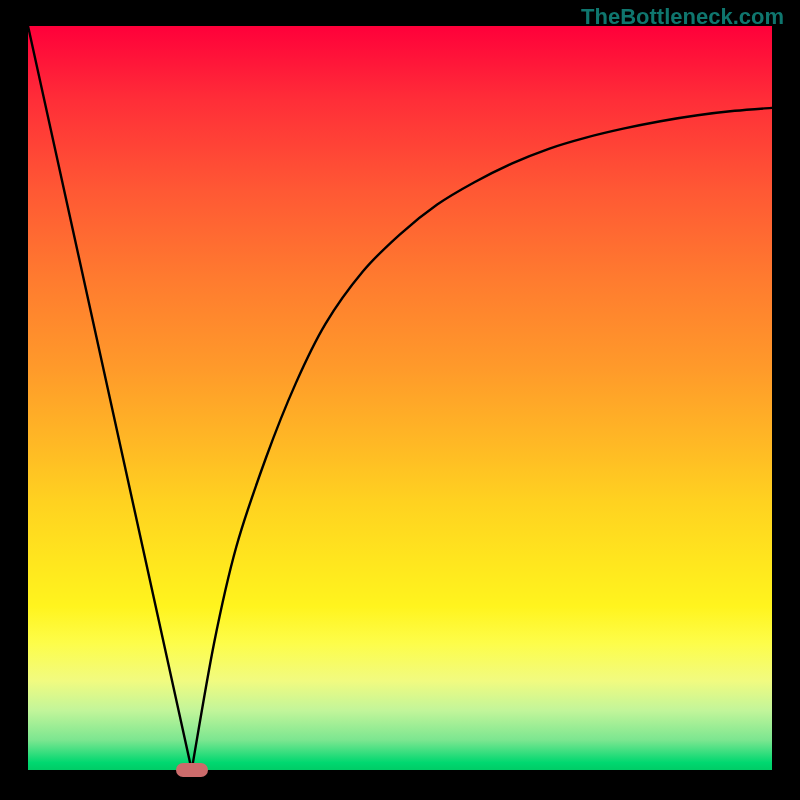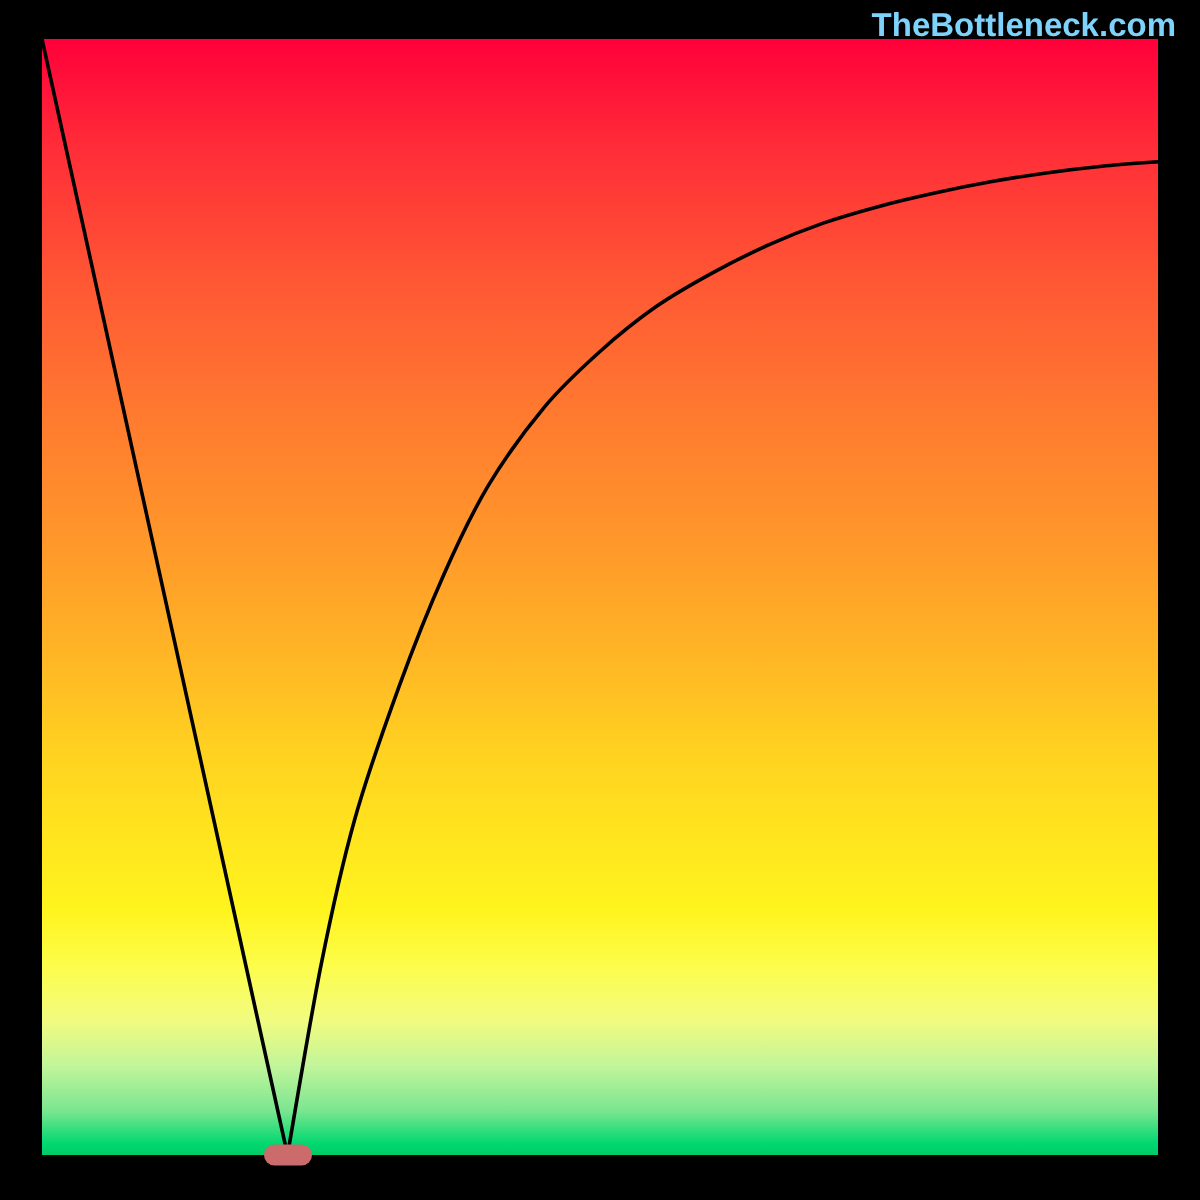--- a/index.html
+++ b/index.html
@@ -16,21 +16,21 @@
     height: 800px;
     background: #000;
   }
   .watermark {
     position: absolute;
     top: 4px;
     right: 16px;
     font-family: Arial, Helvetica, sans-serif;
     font-size: 22px;
     font-weight: 600;
-    color: #7dd3fc;
+    color: #0f766e;
     letter-spacing: 0px;
     z-index: 5;
   }
   .plot-area {
     position: absolute;
     left: 28px;
     top: 26px;
     width: 744px;
     height: 744px;
     

